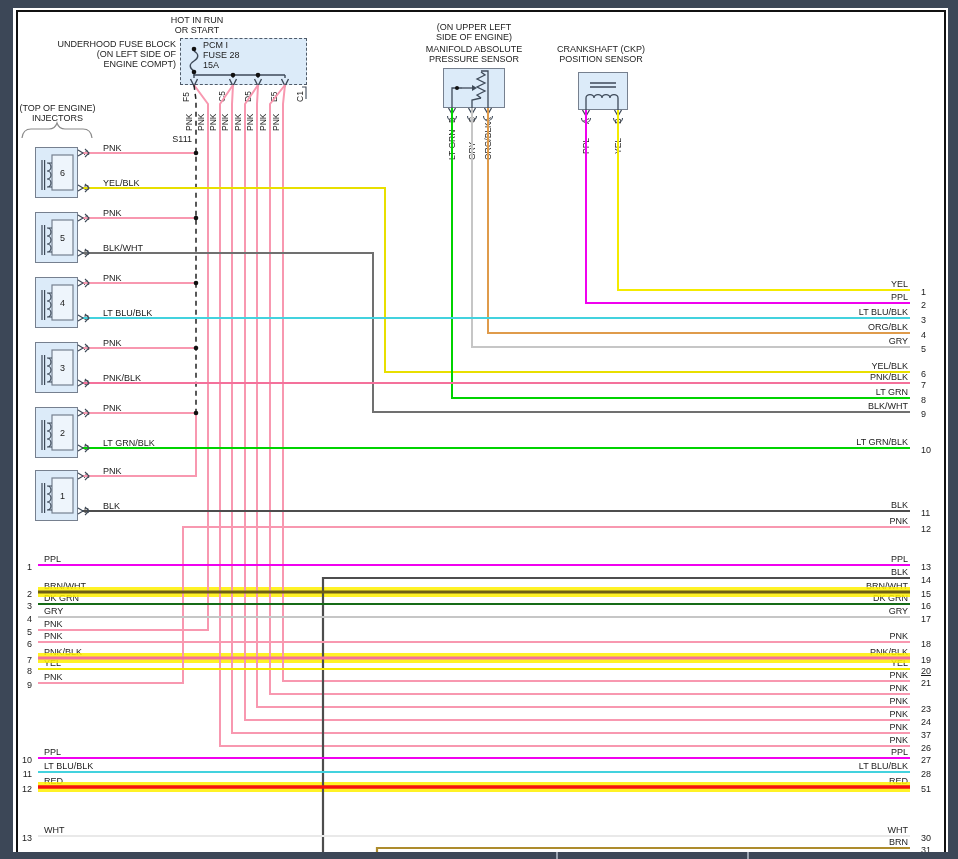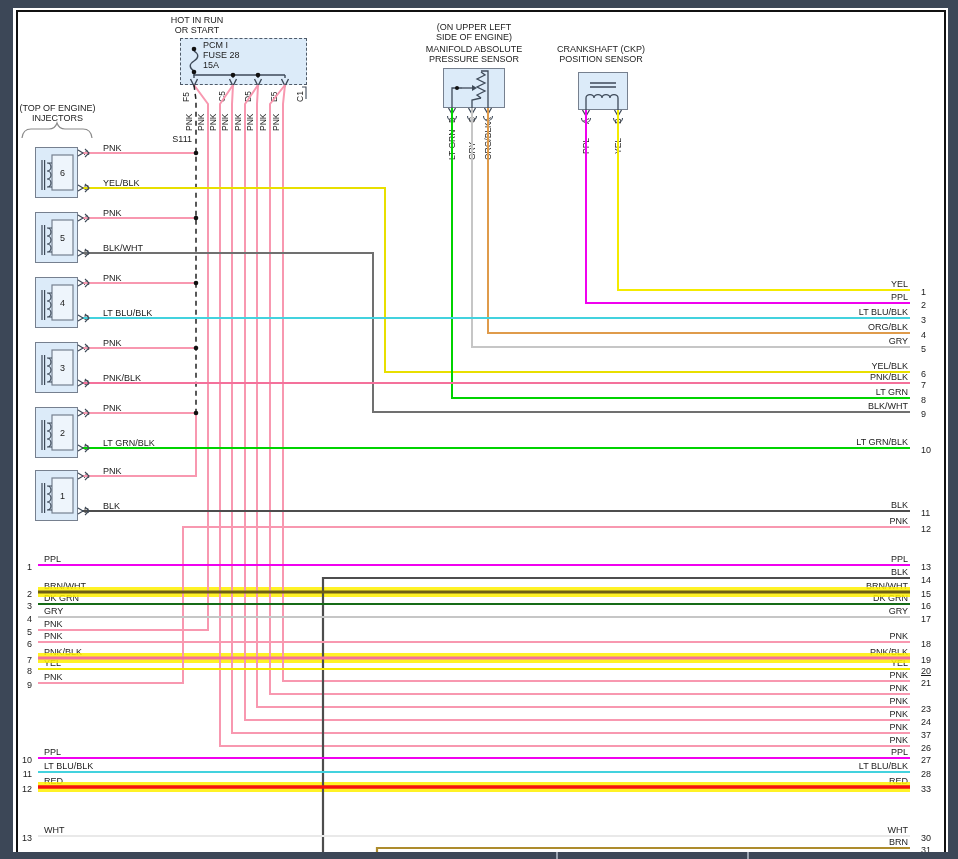--- a/index.html
+++ b/index.html
@@ -23,20 +23,21 @@
 
 <div class="stage">
   <div class="paper"></div>
 
   <div class="frame" style="left:16px;top:10px;width:2px;height:842px;"></div>
   <div class="frame" style="left:16px;top:10px;width:930px;height:2px;"></div>
   <div class="frame" style="left:944px;top:10px;width:2px;height:842px;"></div>
 
   <div class="fusebox"></div>
   <div class="hdr" style="left:152px;top:15px;width:90px;"><span>HOT IN RUN</span><br><span>OR START</span></div>
+  <div class="lbl" style="left:48px;top:39px;width:128px;text-align:right;"><span>UNDERHOOD FUSE BLOCK</span><br><span>(ON LEFT SIDE OF</span><br><span>ENGINE COMPT)</span></div>
   <div class="lbl" style="left:203px;top:40px;"><span>PCM I</span><br><span>FUSE 28</span><br><span>15A</span></div>
   <div class="lbl" style="left:150px;top:134px;width:42px;text-align:right;">S111</div>
 
   <div class="hdr" style="left:10px;top:103px;width:95px;"><span>(TOP OF ENGINE)</span><br><span>INJECTORS</span></div>
 
   <div class="hdr" style="left:412px;top:22px;width:124px;"><span>(ON UPPER LEFT</span><br><span>SIDE OF ENGINE)</span></div>
   <div class="hdr" style="left:412px;top:44px;width:124px;"><span>MANIFOLD ABSOLUTE</span><br><span>PRESSURE SENSOR</span></div>
   <div class="sensorbox" style="left:443px;top:68px;width:62px;height:40px;"></div>
 
   <div class="hdr" style="left:539px;top:44px;width:124px;"><span>CRANKSHAFT (CKP)</span><br><span>POSITION SENSOR</span></div>
@@ -232,21 +233,21 @@
     <div class="num" style="left:921px;top:718px;">24</div>
     <div class="lbl" style="right:50px;top:722px;text-align:right;">PNK</div>
     <div class="num" style="left:921px;top:731px;">37</div>
     <div class="lbl" style="right:50px;top:735px;text-align:right;">PNK</div>
     <div class="num" style="left:921px;top:744px;">26</div>
     <div class="lbl" style="right:50px;top:747px;text-align:right;">PPL</div>
     <div class="num" style="left:921px;top:756px;">27</div>
     <div class="lbl" style="right:50px;top:761px;text-align:right;">LT BLU/BLK</div>
     <div class="num" style="left:921px;top:770px;">28</div>
     <div class="lbl" style="right:50px;top:776px;text-align:right;">RED</div>
-    <div class="num" style="left:921px;top:785px;">33</div>
+    <div class="num" style="left:921px;top:785px;">51</div>
     <div class="lbl" style="right:50px;top:825px;text-align:right;">WHT</div>
     <div class="num" style="left:921px;top:834px;">30</div>
     <div class="lbl" style="right:50px;top:837px;text-align:right;">BRN</div>
     <div class="num" style="left:921px;top:846px;">31</div>
     <div class="injbox" style="top:147px;"><svg width="40" height="48">
         <rect x="16" y="7" width="21" height="35" fill="#eef5fc" stroke="#76808f" stroke-width="1.2"></rect>
         <line x1="6" y1="12" x2="6" y2="42" stroke="#3e4a59" stroke-width="1.2"></line>
         <line x1="8.6" y1="12" x2="8.6" y2="42" stroke="#3e4a59" stroke-width="1.2"></line>
         <path d="M11,15 a4,4 0 0 1 0,8 a4,4 0 0 1 0,8 a4,4 0 0 1 0,8 M11,15 L16,15 M11,39 L16,39" fill="none" stroke="#3e4a59" stroke-width="1.2"></path>
         <text x="26.5" y="28" font-size="9" text-anchor="middle" fill="#1c1c1c" font-family="Liberation Sans, sans-serif">6</text>

